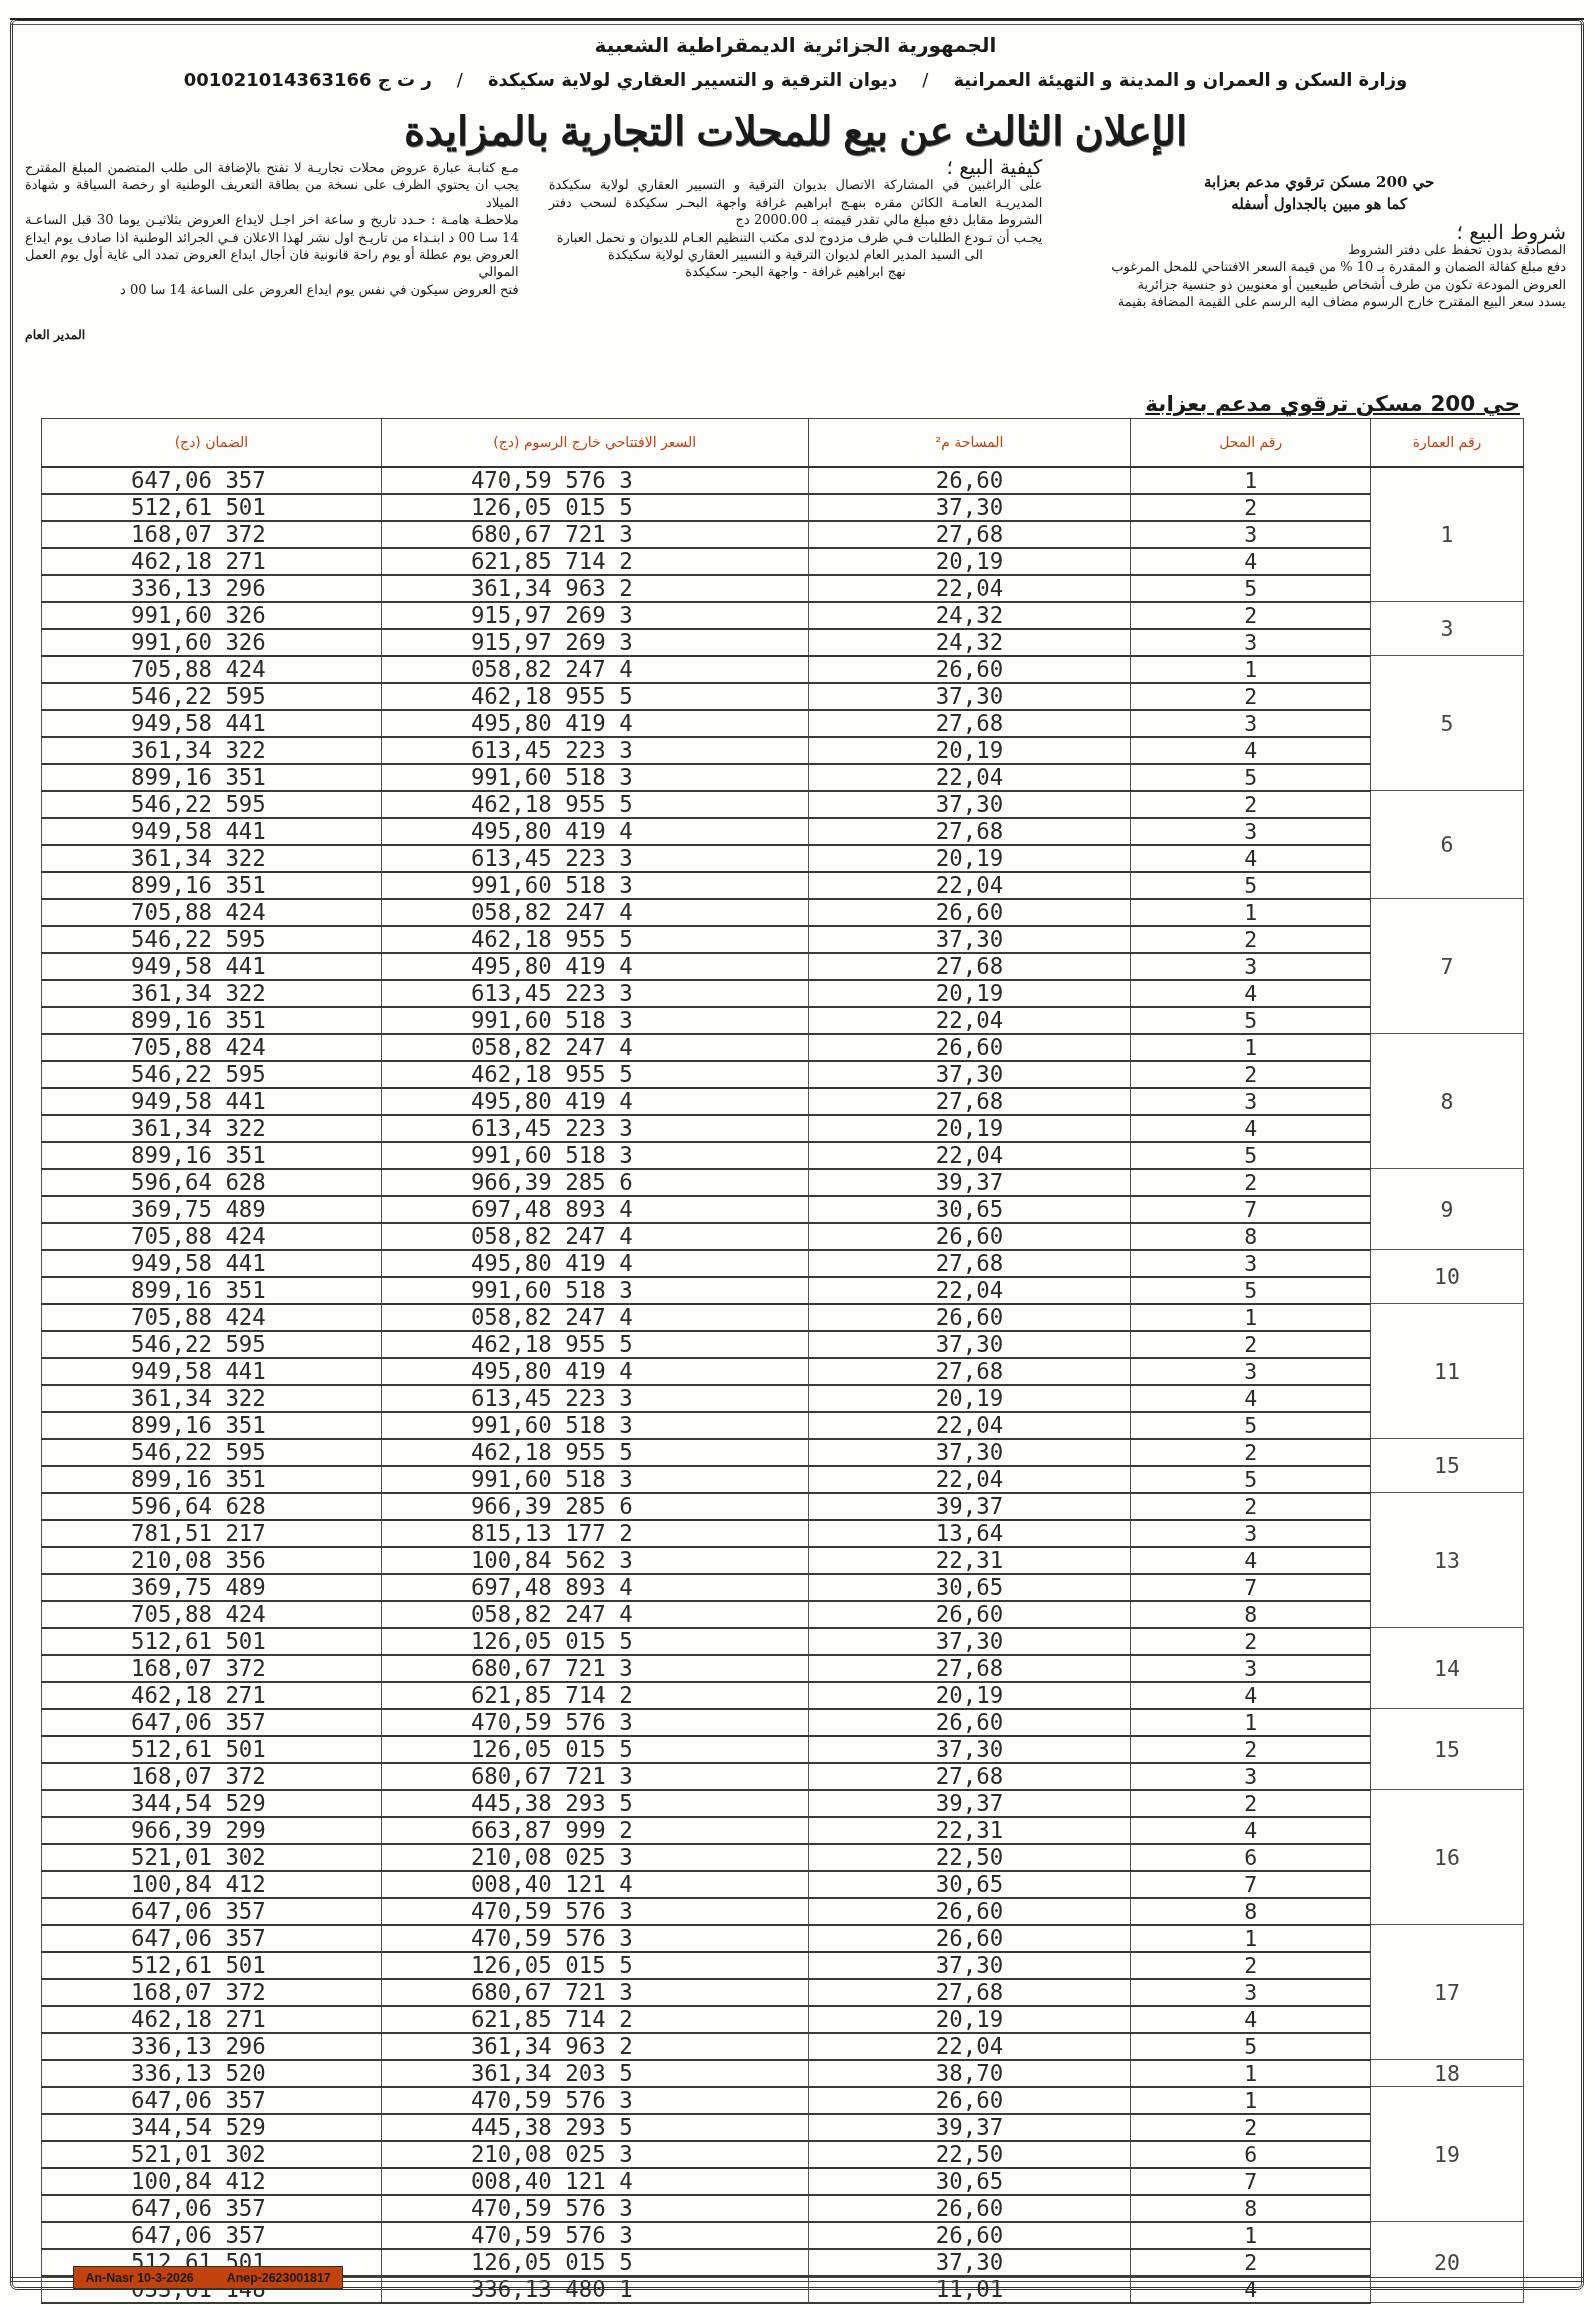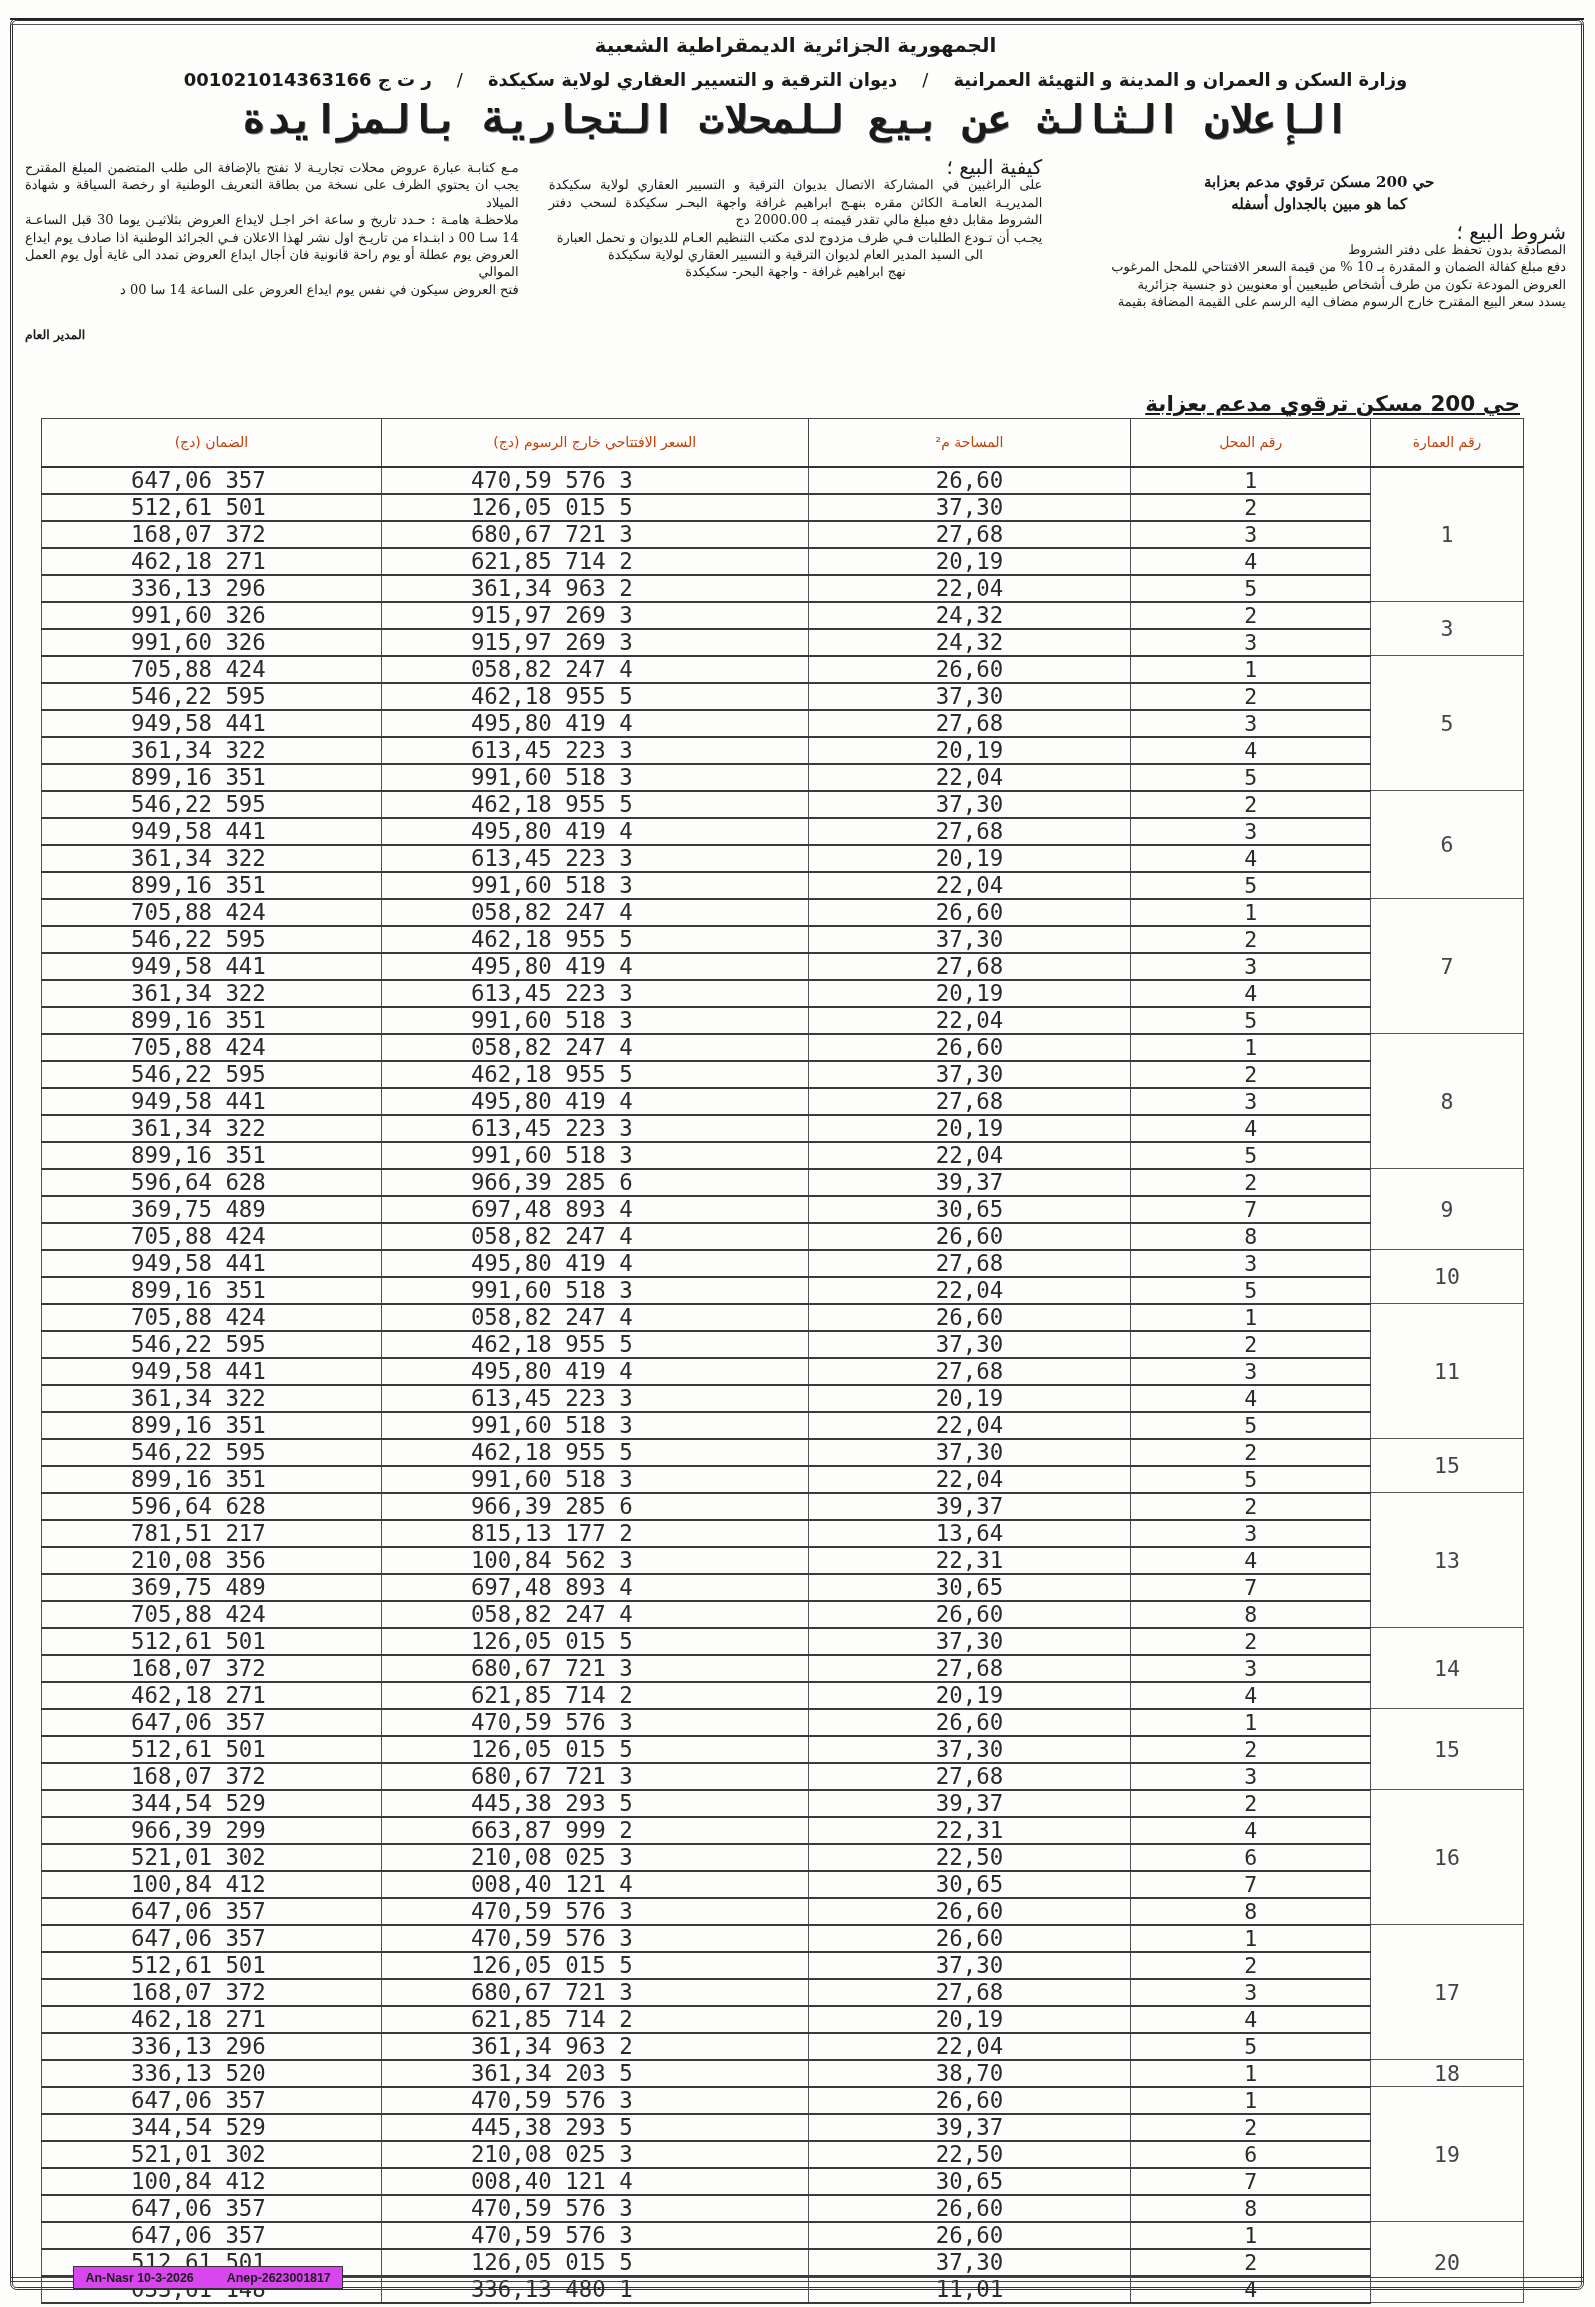--- a/index.html
+++ b/index.html
@@ -15,22 +15,22 @@
     border-top: 2.5px solid #222; border-bottom: 1.7px solid #555;
   }
 
   .header { position: absolute; left: 25px; top: 33px; width: 1541px; text-align: center; direction: rtl; }
   .republic { font-size: 20px; font-weight: bold; margin-bottom: 11.6px; }
   .ministry-line {
     font-size: 18px; font-weight: bold; display: flex; justify-content: center; gap: 25px; direction: rtl;
   }
   .ministry-line .sep { font-weight: normal; }
   .announce-title {
-    margin-top: 6px; font-size: 40px; font-weight: bold; letter-spacing: 0.8px;
-    font-family: Liberation Mono, monospace;
+    margin-top: 18px; font-size: 40px; font-weight: bold; letter-spacing: 0.8px;
+    font-family: Liberation Sans, sans-serif;
     text-shadow: 0.8px 0.8px 0 #888;
   }
 
   .intro-cols {
     position: absolute; top: 159px; left: 25px; width: 1541px; height: 220px;
     display: flex; direction: rtl; gap: 30px;
     font-family: "DejaVu Serif", serif; font-size: 13px; line-height: 17.4px;
   }
   .col { flex: 1; text-align: justify; }
   .col p { margin: 0; }
@@ -62,21 +62,21 @@
   table.lots td.lot { font-size: 21.5px; }
   table.lots td.num-left { text-align: left; padding-left: 89px; }
   .c-bldg { width: 153px; }
   .c-lot { width: 240px; }
   .c-area { width: 323px; }
   .c-price { width: 427px; }
   .c-guar { width: 340px; }
 
   .footer-stamp {
     position: absolute; left: 73px; top: 2266px; height: 23px; padding: 1.7px 11.6px;
-    border: 1.7px solid #333; background: #d946ef; font-size: 12.4px; font-weight: bold;
+    border: 1.7px solid #333; background: #c2410c; font-size: 12.4px; font-weight: bold;
     display: flex; gap: 33px; align-items: center; font-family: "Liberation Sans", sans-serif;
   }
   .bottom-rule {
     position: absolute; left: 10px; top: 2277px; width: 1574px; height: 5px;
     border-top: 1.7px solid #444; border-bottom: 1.7px solid #444;
   }
 </style>
 </head>
 <body>
 

